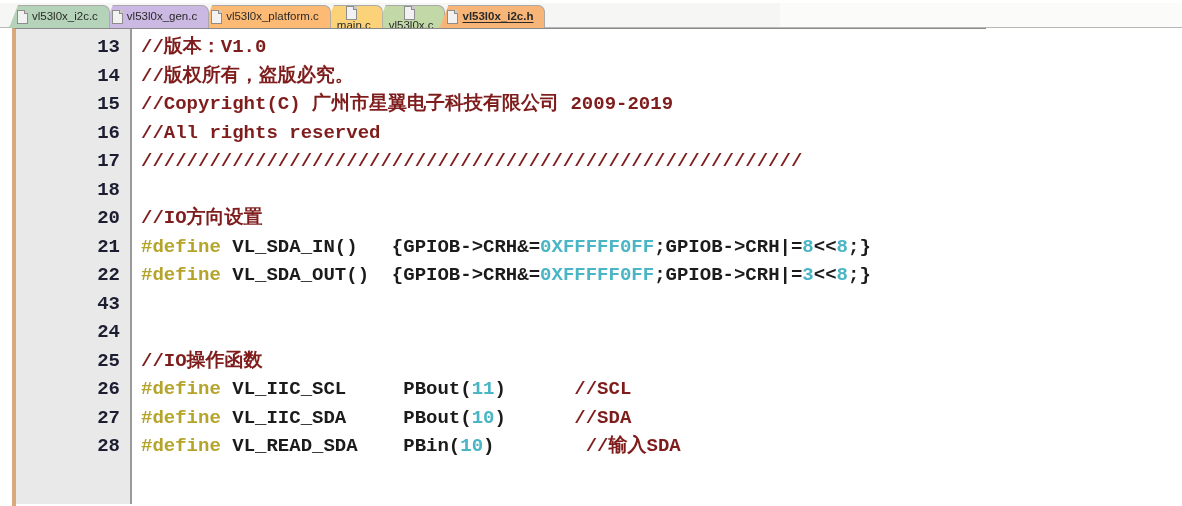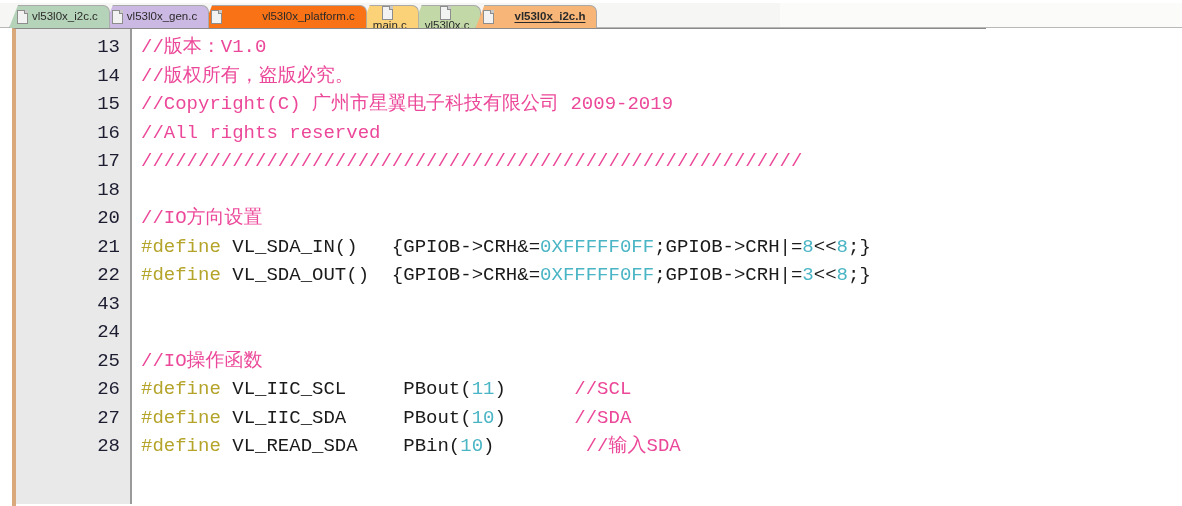--- a/index.html
+++ b/index.html
@@ -63,21 +63,20 @@
     cursor: pointer;
     
     clip-path: polygon(9px 0, 100% 0, 100% 100%, 0 100%);
   }
   .tab .tab-label {
     margin-left: 4px;
     line-height: 1;
   }
   .tab.active {
     z-index: 20;
-    gap: 16px;
   }
   .tab.active .tab-label {
     font-weight: bold;
     text-decoration: underline;
     text-underline-offset: 2px;
   }
   .tab-end {
     position: absolute;
     left: 780px; top: 3px;
     width: 402px;
@@ -116,20 +115,21 @@
   .editor-frame {
     position: absolute;
     left: 12px; top: 28px;
     width: 974px;
     height: 478px;
     border-left: 4px solid #d9a97c;
     border-top: 1px solid #8a8a8a;
     box-sizing: border-box;
     background: #ffffff;
     overflow: hidden;
+    font-weight: bold;
   }
   .editor-inner {
     position: absolute;
     left: 0; top: 0;
     right: 0; bottom: 0;
     display: flex;
   }
 
   .gutter {
     flex: 0 0 auto;
@@ -161,21 +161,21 @@
   }
   .code-line {
     height: 28.5px;
     line-height: 28.5px;
     font-family: "Liberation Mono", monospace;
     font-size: 19px;
     color: #1b1b1b;
     white-space: pre;
     letter-spacing: 0px;
   }
-  .tok-cmt { color: #ec4899; }
+  .tok-cmt { color: #7f1d1d; }
   .tok-pp  { color: #b5a42a; }
   .tok-num { color: #4ab5c4; }
   .tok-txt { color: #1b1b1b; }
 
   
   .bottom-fade {
     position: absolute;
     left: 0; bottom: 0;
     width: 100%;
     height: 2px;
@@ -198,21 +198,21 @@
           </span>
           <span class="tab-label">vl53l0x_i2c.c</span>
         </div>
         <div class="tab" style="background: rgb(203, 184, 227); z-index: 9; text-align: center;">
           <span class="doc-icon">
             <span class="page"></span>
             <span class="fold"></span>
           </span>
           <span class="tab-label">vl53l0x_gen.c</span>
         </div>
-        <div class="tab" style="background: #f97316; z-index: 8; gap: 36px;">
+        <div class="tab" style="background: #fdba74; z-index: 8;">
           <span class="doc-icon">
             <span class="page"></span>
             <span class="fold"></span>
           </span>
           <span class="tab-label">vl53l0x_platform.c</span>
         </div>
         <div class="tab" style="background: rgb(251, 210, 120); z-index: 7; flex-direction: column;">
           <span class="doc-icon">
             <span class="page"></span>
             <span class="fold"></span>

